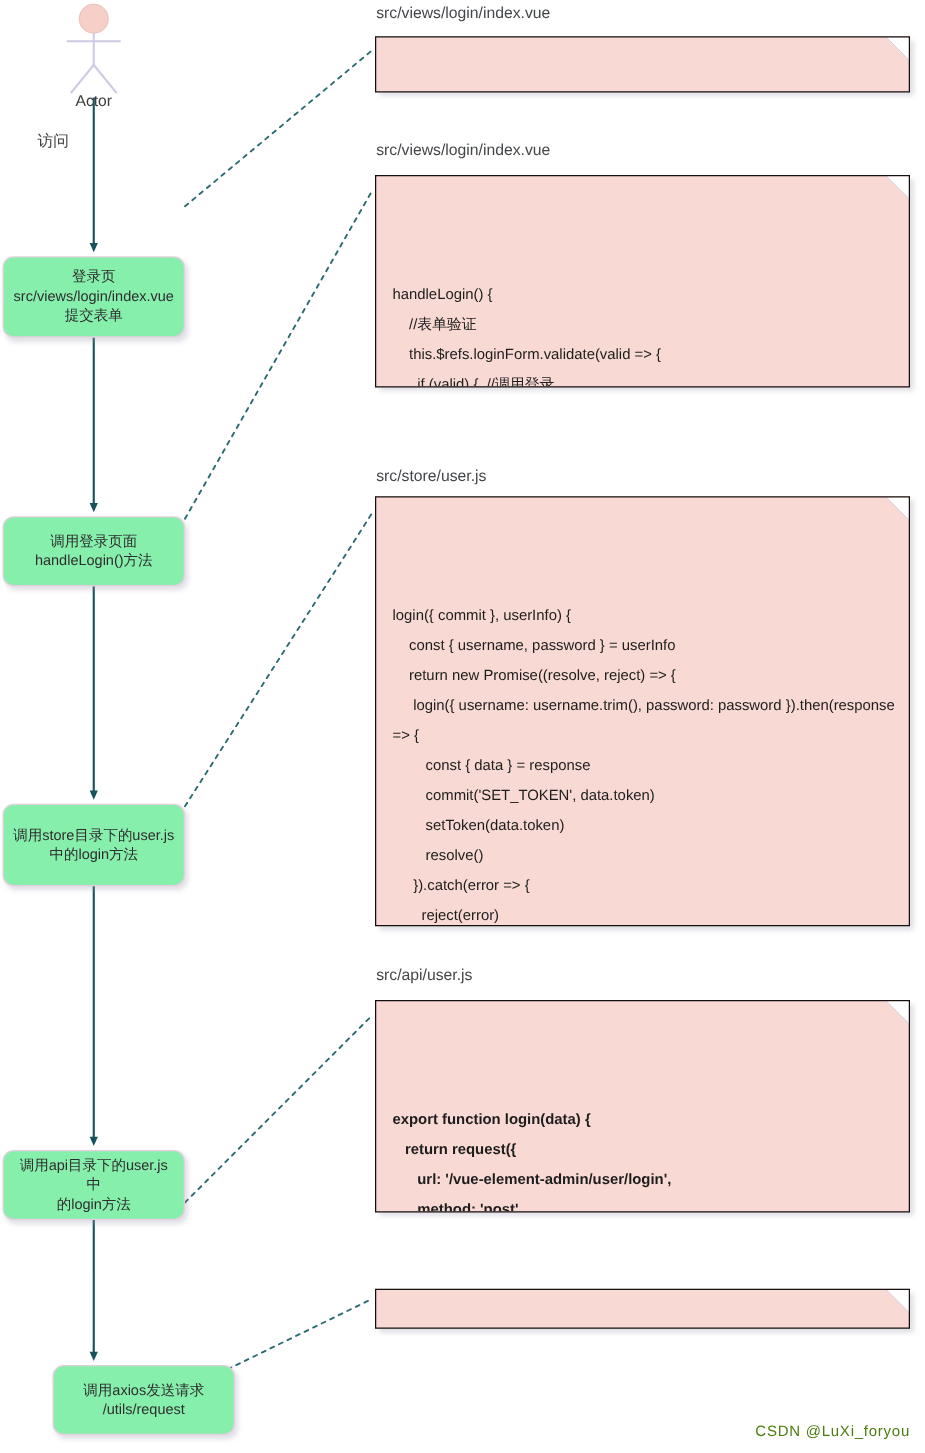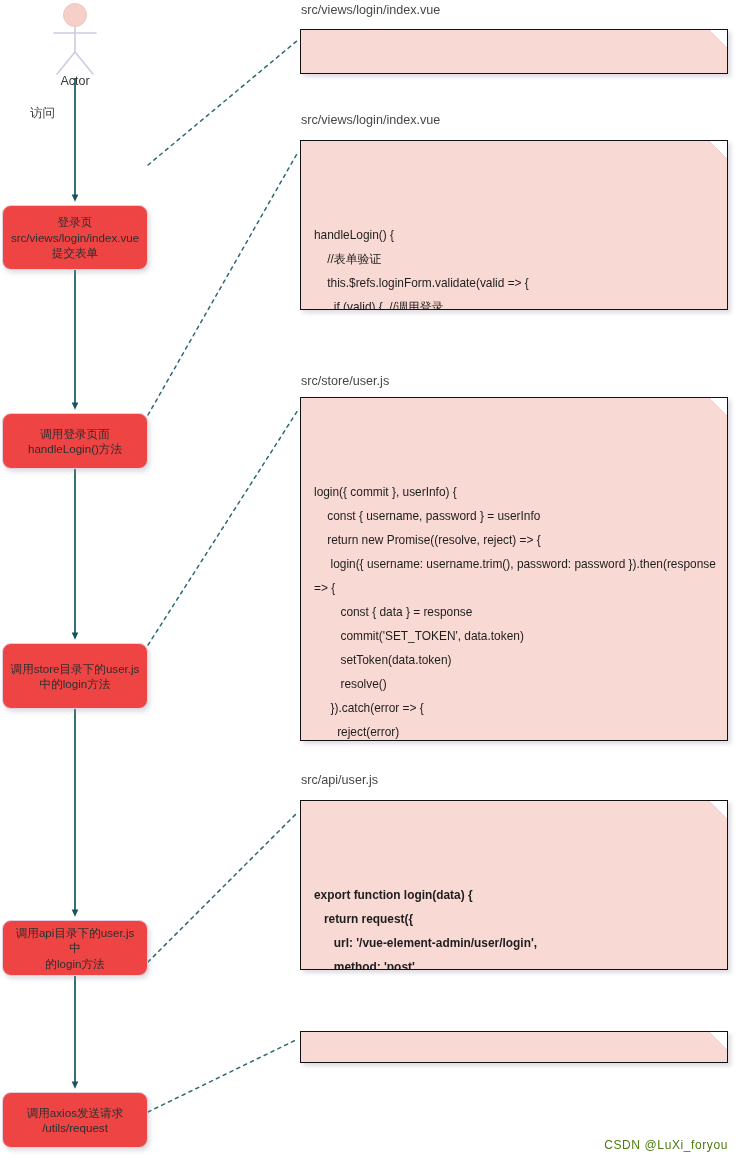--- a/index.html
+++ b/index.html
@@ -57,21 +57,21 @@
     color: #3a3a3a;
     white-space: nowrap;
   }
 
   
   .node {
     position: absolute;
     left: 2px;
     width: 146px;
     box-sizing: border-box;
-    background: #ef4444;
+    background: #86efac;
     border: 1px solid #e3cfdd;
     border-radius: 9px;
     box-shadow: 2px 3px 4px rgba(150,150,170,0.30);
     display: flex;
     align-items: center;
     justify-content: center;
     text-align: center;
     padding: 6px 7px;
     font-size: 11.6px;
     line-height: 15.5px;
@@ -177,21 +177,21 @@
 
   <div class="node" style="top:413px;height:56px;">调用登录页面
 handleLogin()方法</div>
 
   <div class="node" style="top:643px;height:66px;">调用store目录下的user.js
 中的login方法</div>
 
   <div class="node" style="top:920px;height:56px;">调用api目录下的user.js中
 的login方法</div>
 
-  <div class="node" style="top:1092px;height:56px;">调用axios发送请求
+  <div class="node" style="top:1092px;height:56px;margin-left:40px;">调用axios发送请求
 /utils/request</div>
 
   <div class="note-caption" style="left:301px;top:3px;">src/views/login/index.vue</div>
   <div class="note-caption" style="left:301px;top:113px;">src/views/login/index.vue</div>
   <div class="note-caption" style="left:301px;top:374px;">src/store/user.js</div>
   <div class="note-caption" style="left:301px;top:773px;">src/api/user.js</div>
 
   <div class="note" style="left:300px;top:29px;width:428px;height:45px;line-height:22px;">
     <span class="fold"></span>
     

